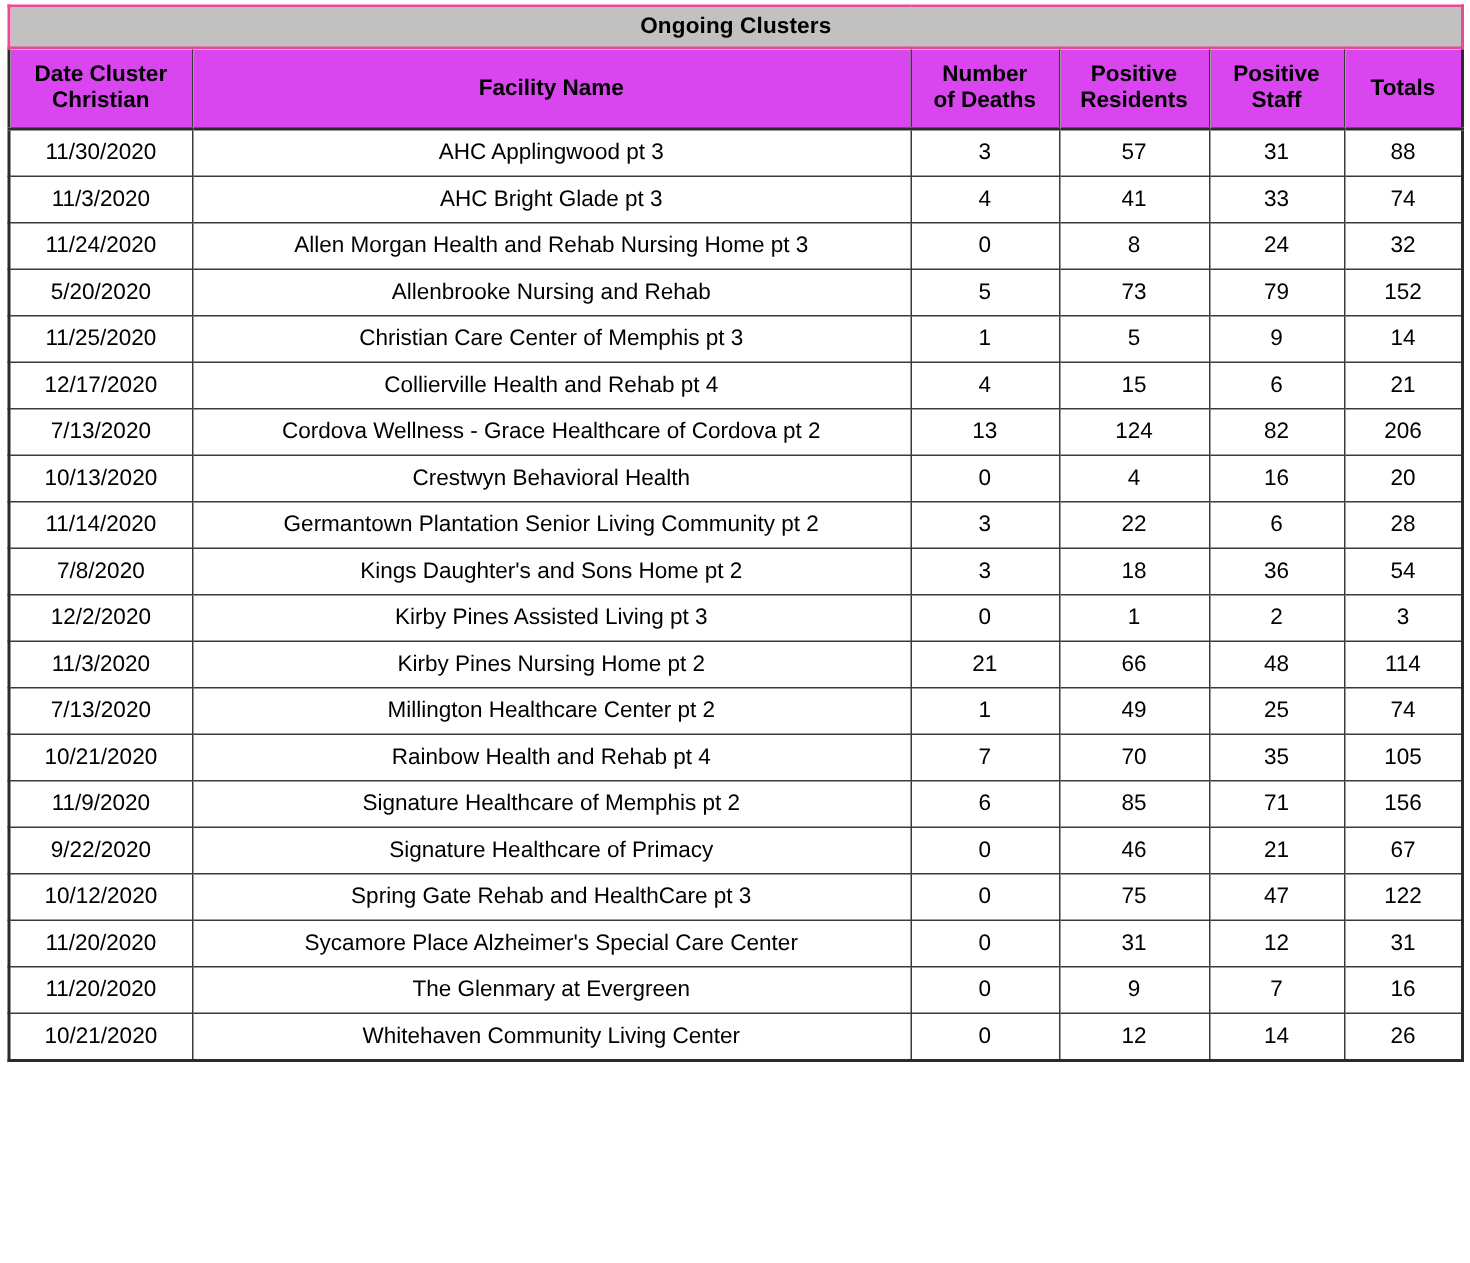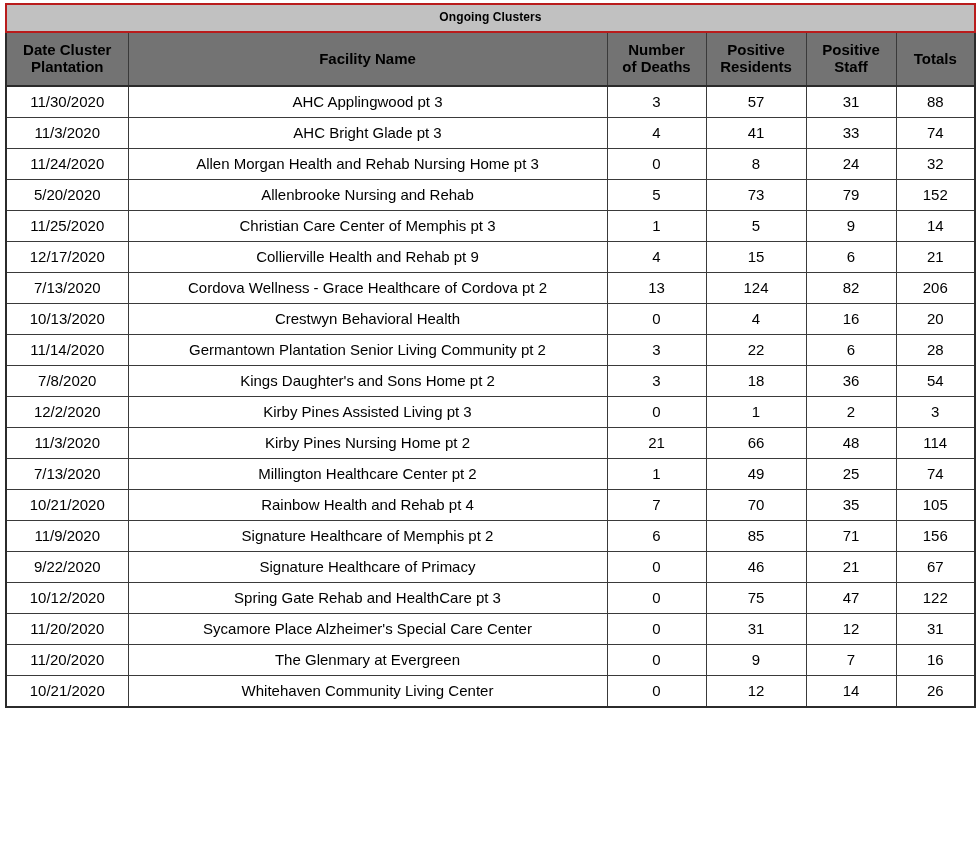--- a/index.html
+++ b/index.html
@@ -40,34 +40,34 @@
     vertical-align: middle;
     line-height: 1.12;
     overflow: hidden;
     white-space: nowrap;
   }
 
   
   tr.title-row td {
     background: #c1c1c1;
     font-weight: bold;
-    font-size: 12px;
+    font-size: 15px;
     height: 26px;
-    border: 2px solid #b91c1c;
+    border: 2px solid #ec4899;
     letter-spacing: 0.1px;
   }
 
   
   tr.head-row th {
     font-weight: bold;
     font-size: 15px;
     height: 52px;
     border-top: 2px solid #2b2b2b;
     border-bottom: 2px solid #2b2b2b;
-    background: #737373;
+    background: #d946ef;
   }
   tr.head-row th .hdr-line {
     display: block;
   }
 
   tr.data-row td {
     height: 30px;
     background: #ffffff;
   }
 
@@ -97,21 +97,21 @@
       <col class="c-staff">
       <col class="c-tot">
     </colgroup>
     <tbody>
       <tr class="title-row">
         <td colspan="6">Ongoing Clusters</td>
       </tr>
       <tr class="head-row">
         <th>
           <span class="hdr-line">Date Cluster</span>
-          <span class="hdr-line">Plantation</span>
+          <span class="hdr-line">Christian</span>
         </th>
         <th>
           <span class="hdr-line">Facility Name</span>
         </th>
         <th>
           <span class="hdr-line">Number</span>
           <span class="hdr-line">of Deaths</span>
         </th>
         <th>
           <span class="hdr-line">Positive</span>
@@ -160,21 +160,21 @@
         <tr class="data-row">
           <td>11/25/2020</td>
           <td class="cell-name">Christian Care Center of Memphis pt 3</td>
           <td>1</td>
           <td>5</td>
           <td>9</td>
           <td>14</td>
         </tr>
         <tr class="data-row">
           <td>12/17/2020</td>
-          <td class="cell-name">Collierville Health and Rehab pt 9</td>
+          <td class="cell-name">Collierville Health and Rehab pt 4</td>
           <td>4</td>
           <td>15</td>
           <td>6</td>
           <td>21</td>
         </tr>
         <tr class="data-row">
           <td>7/13/2020</td>
           <td class="cell-name">Cordova Wellness - Grace Healthcare of Cordova pt 2</td>
           <td>13</td>
           <td>124</td>

